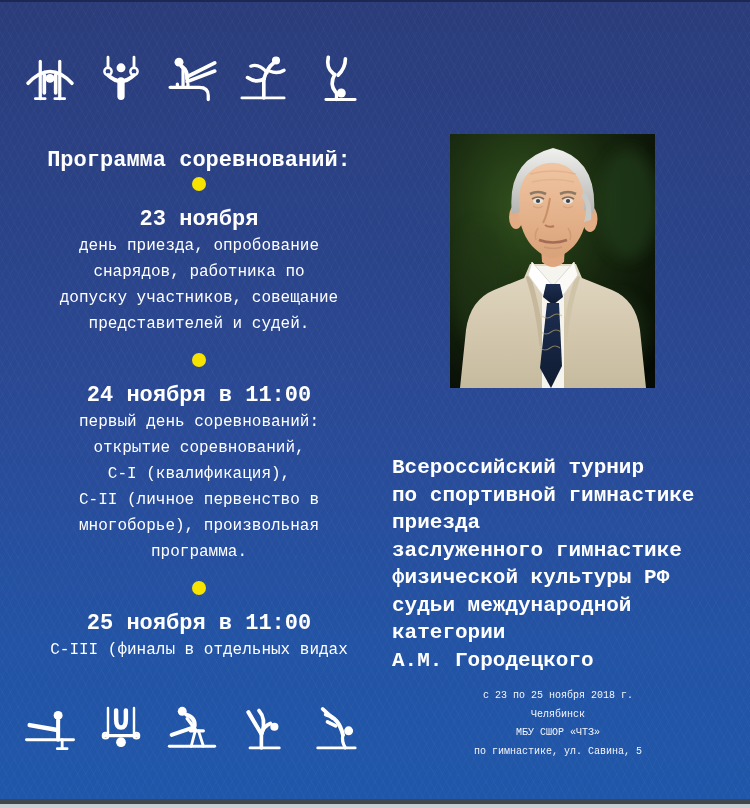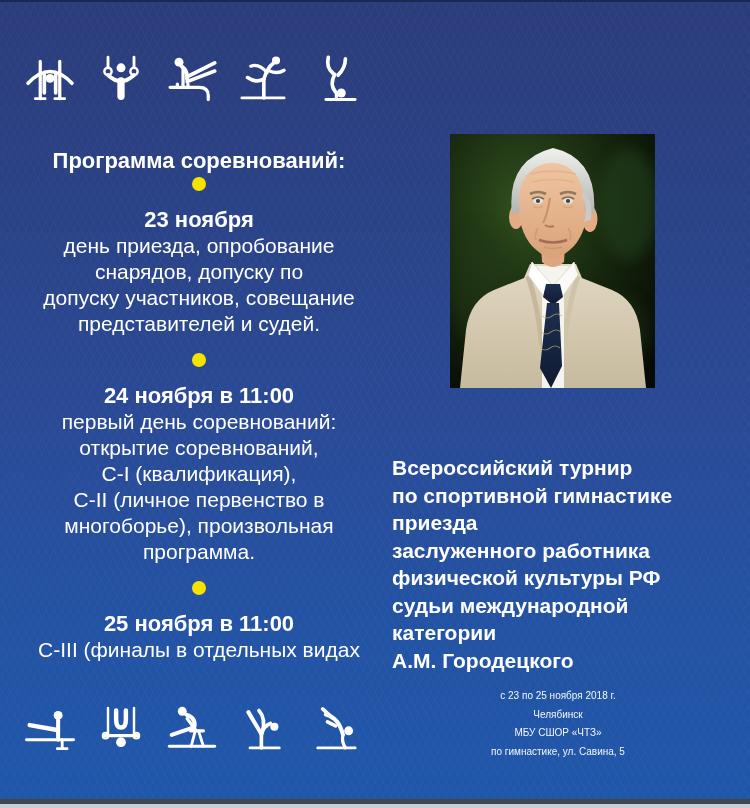--- a/index.html
+++ b/index.html
@@ -1,18 +1,18 @@
 <!DOCTYPE html>
 <html><head>
 <meta charset="utf-8">
 <style>
   html,body{margin:0;padding:0;background:#e9ebee;}
   .poster{
     position:relative;width:750px;height:808px;overflow:hidden;
-    font-family:Liberation Sans, sans-serif;color:#fff;
+    font-family:Liberation Mono, monospace;color:#fff;
     background:linear-gradient(180deg,#2b3c7a 0%,#2a4388 28%,#2a4a96 52%,#2353a4 78%,#2057aa 100%);
   }
   .poster::before{ 
     content:"";position:absolute;inset:0;pointer-events:none;
     background-image:
       repeating-linear-gradient(62deg,rgba(255,255,255,0.025) 0 1px,transparent 1px 7px),
       repeating-linear-gradient(-62deg,rgba(255,255,255,0.02) 0 1px,transparent 1px 7px);
   }
   .edge-top{position:absolute;top:0;left:0;right:0;height:2px;background:#1c2854;}
   .edge-bottom-dark{position:absolute;bottom:4px;left:0;right:0;height:5px;background:#3f464c;}
@@ -29,21 +29,21 @@
 
   
   .left-col{position:absolute;left:6px;top:148px;width:386px;text-align:center;}
   .heading{font-size:22px;line-height:26px;font-weight:700;}
   .bullet{width:14px;height:14px;border-radius:50%;background:#f6e300;margin:0 auto;}
   .b-a{margin-top:3px;margin-bottom:9px;}
   .b-b{margin-top:6px;margin-bottom:7px;}
   .b-c{margin-top:5px;margin-bottom:6px;}
   .left-col section{margin:16px;}
   .date{font-size:22px;line-height:26px;font-weight:700;}
-  .line{font-size:21px;line-height:26px;font-weight:400;}
+  .line{font-size:16px;line-height:26px;font-weight:400;}
 
   
   .photo-wrap{position:absolute;left:450px;top:134px;width:205px;height:254px;}
   .photo-wrap svg{display:block;width:205px;height:254px;}
 
   
   .title-block{position:absolute;left:392px;top:454px;width:332px;text-align:left;
     font-size:21px;line-height:27.5px;font-weight:700;}
   .info-block{position:absolute;left:430px;top:687px;width:256px;text-align:center;
     font-size:10px;line-height:18.6px;font-weight:400;color:#f4f6fa;}
@@ -97,21 +97,21 @@
     </svg>
   </div>
 
   <div class="left-col">
     <div class="heading">Программа соревнований:</div>
     <div class="bullet b-a"></div>
 
     <section>
       <div class="date">23 ноября</div>
       <div class="line">день приезда, опробование</div>
-      <div class="line">снарядов, допуску по</div>
+      <div class="line">снарядов, работника по</div>
       <div class="line">допуску участников, совещание</div>
       <div class="line">представителей и судей.</div>
     </section>
 
     <div class="bullet b-b"></div>
 
     <section>
       <div class="date">24 ноября в 11:00</div>
       <div class="line">первый день соревнований:</div>
       <div class="line">открытие соревнований,</div>
@@ -195,21 +195,21 @@
       <path d="M88 94 Q84 100 86 106 M118 94 Q122 100 120 106" stroke="#d09a74" stroke-width="1.5" fill="none"></path>
       <path d="M89 106 Q103 111 117 106" stroke="#a56b55" stroke-width="2.5" fill="none"></path>
       <path d="M94 113 Q103 116 112 113" stroke="#c78d6d" stroke-width="1.4" fill="none" opacity="0.7"></path>
     </svg>
   </div>
 
   <div class="title-block">
     <div>Всероссийский турнир</div>
     <div>по спортивной гимнастике</div>
     <div>приезда</div>
-    <div>заслуженного работника</div>
+    <div>заслуженного гимнастике</div>
     <div>физической культуры РФ</div>
     <div>судьи международной категории</div>
     <div>А.М. Городецкого</div>
   </div>
 
   <div class="info-block">
     <div>с 23 по 25 ноября 2018 г.</div>
     <div>Челябинск</div>
     <div>МБУ СШОР «ЧТЗ»</div>
     <div>по гимнастике, ул. Савина, 5</div>

